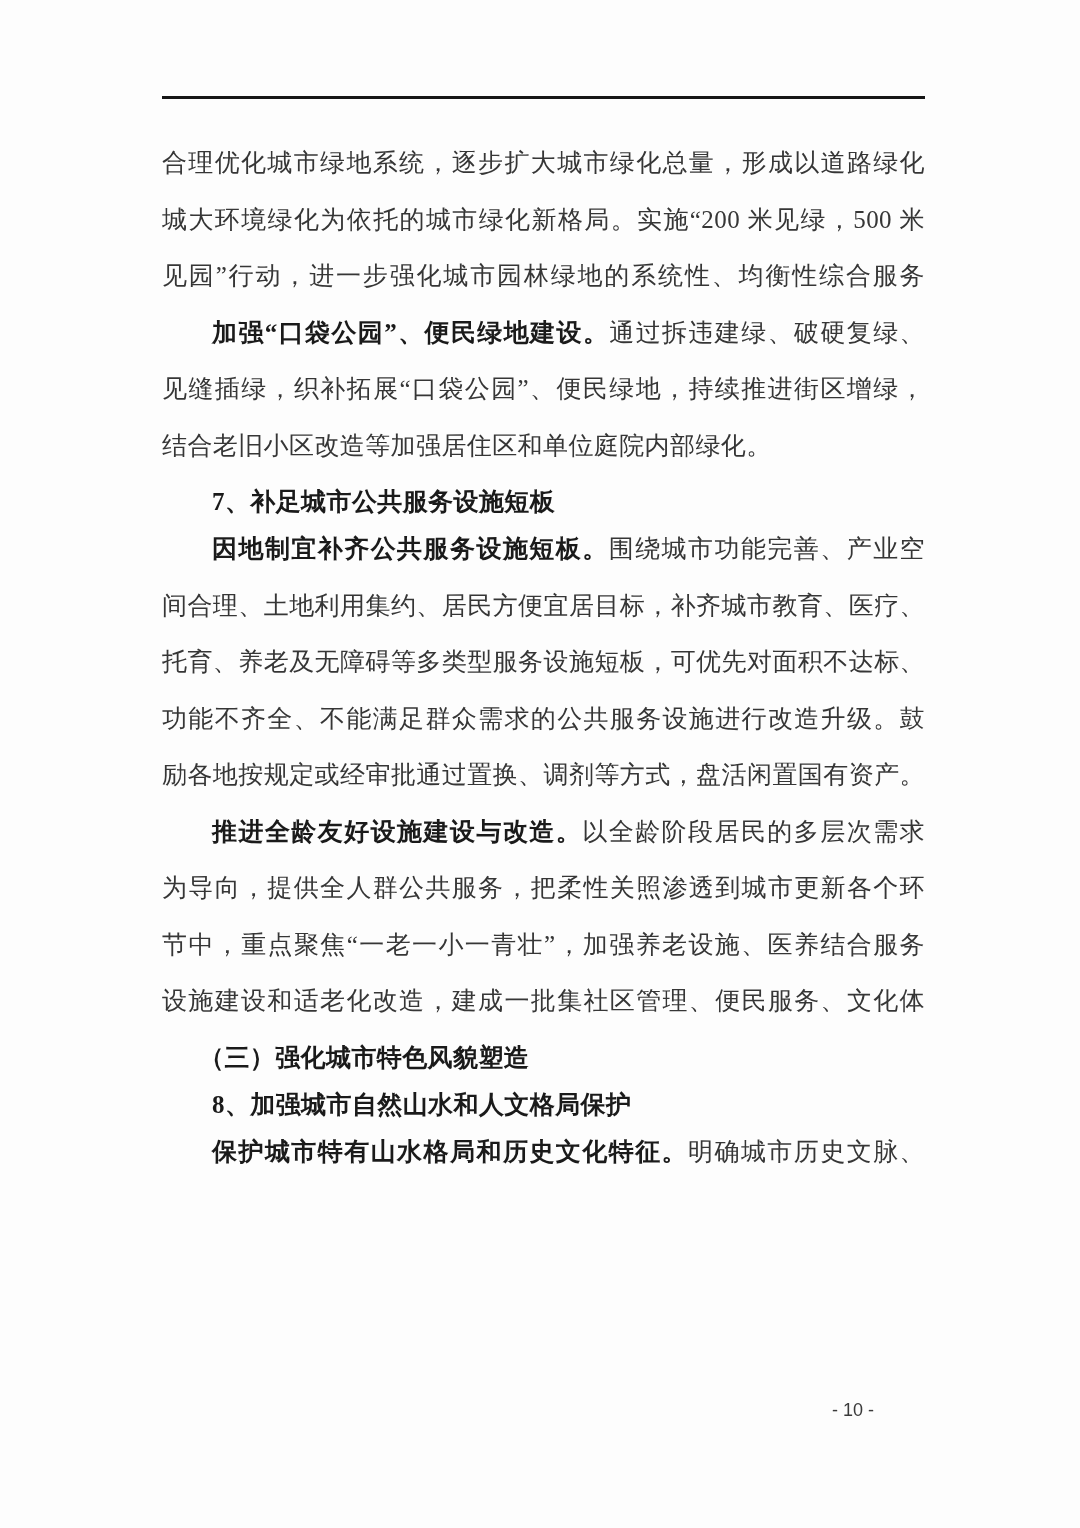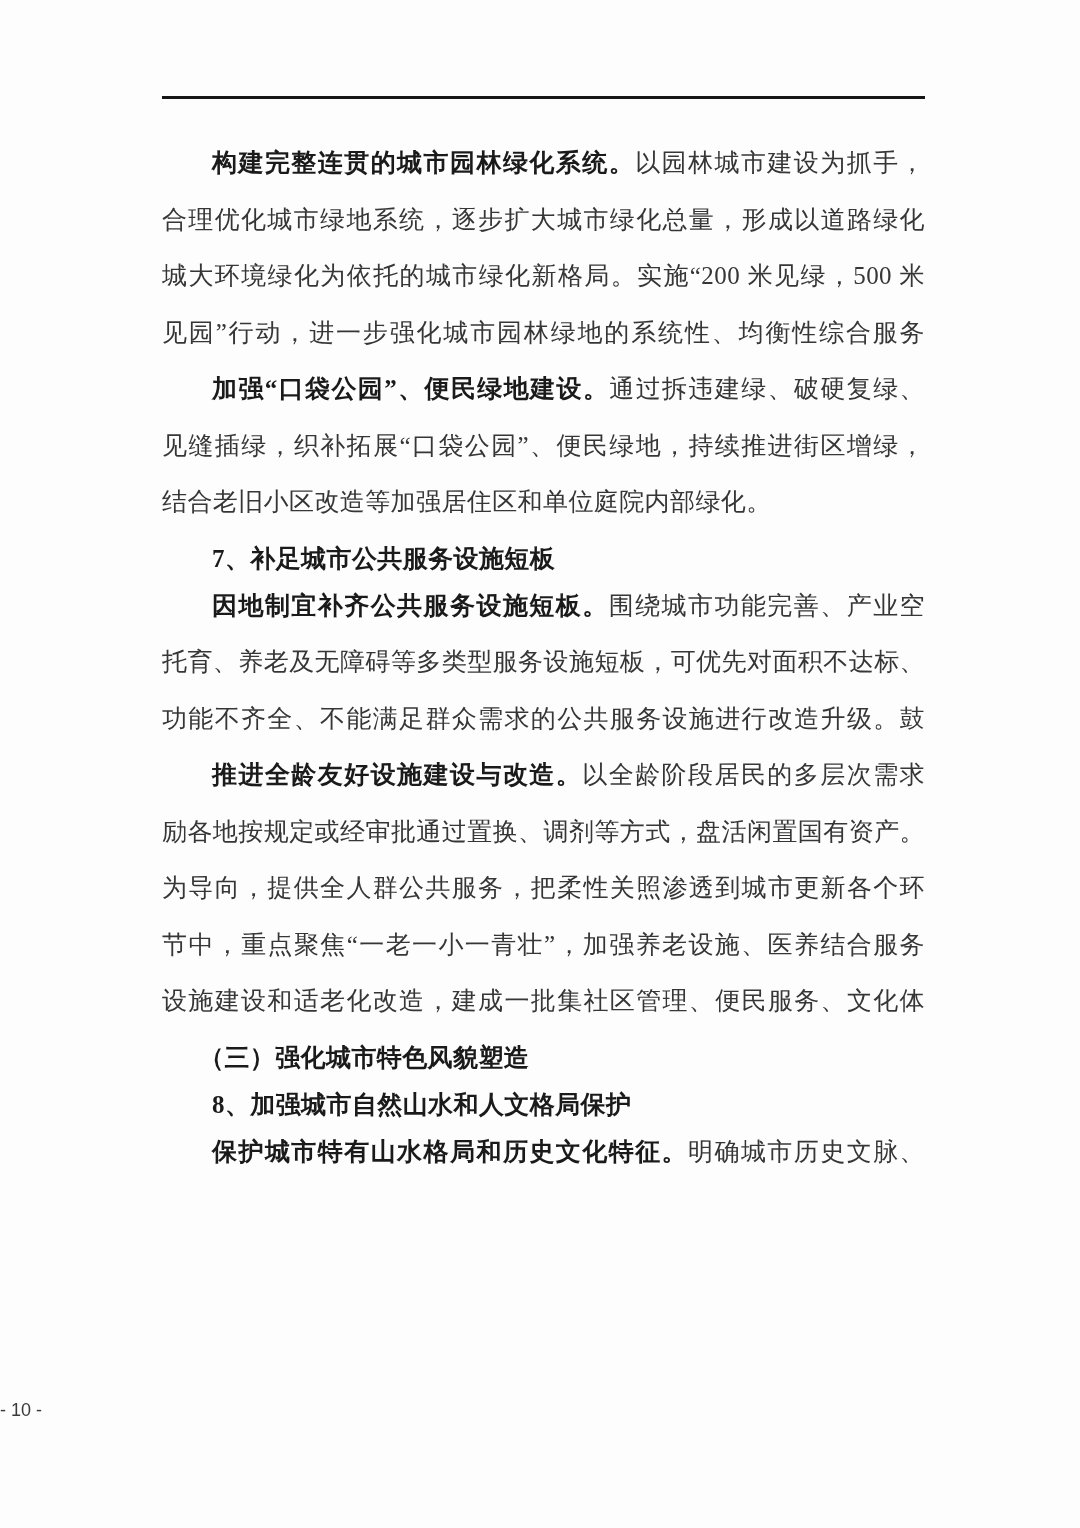--- a/index.html
+++ b/index.html
@@ -36,45 +36,45 @@
   .hline { height: 47px; }
   .j { text-align: justify; text-align-last: justify; }
   .ind20 { text-indent: 50px; }
   .ind15 { text-indent: 37px; }
   .line b { font-weight: bold; color: #1a1a1a; }
   .footer {
     position: absolute;
     top: 1400px;
     left: 0;
     width: 874px;
-    text-align: left;
+    text-align: right;
     font-size: 18px;
     color: #3a3a3a;
     font-family: "Liberation Sans", "DejaVu Sans", sans-serif;
   }
 </style>
 </head>
 <body>
 
 <div class="page-rule"></div>
 
 <div id="doc">
-    <div class="line bline j ind20"><b>构建完整连贯的城市园林绿化系统。</b><span>以园林城市建设为抓手，</span></div>
     <div class="line bline j"><span>合理优化城市绿地系统，逐步扩大城市绿化总量，形成以道路绿化</span></div>
     <div class="line bline j"><span>城大环境绿化为依托的城市绿化新格局。实施“200 米见绿，500 米</span></div>
     <div class="line bline j"><span>见园”行动，进一步强化城市园林绿地的系统性、均衡性综合服务</span></div>
     <div class="line bline j ind20"><b>加强“口袋公园”、便民绿地建设。</b><span>通过拆违建绿、破硬复绿、</span></div>
     <div class="line bline j"><span>见缝插绿，织补拓展“口袋公园”、便民绿地，持续推进街区增绿，</span></div>
     <div class="line bline"><span>结合老旧小区改造等加强居住区和单位庭院内部绿化。</span></div>
     <div class="line hline ind20"><b>7、补足城市公共服务设施短板</b></div>
     <div class="line bline j ind20"><b>因地制宜补齐公共服务设施短板。</b><span>围绕城市功能完善、产业空</span></div>
+    <div class="line bline j"><span>间合理、土地利用集约、居民方便宜居目标，补齐城市教育、医疗、</span></div>
     <div class="line bline j"><span>托育、养老及无障碍等多类型服务设施短板，可优先对面积不达标、</span></div>
     <div class="line bline j"><span>功能不齐全、不能满足群众需求的公共服务设施进行改造升级。鼓</span></div>
+    <div class="line bline j"><span>励各地按规定或经审批通过置换、调剂等方式，盘活闲置国有资产。</span></div>
     <div class="line bline j ind20"><b>推进全龄友好设施建设与改造。</b><span>以全龄阶段居民的多层次需求</span></div>
-    <div class="line bline j"><span>励各地按规定或经审批通过置换、调剂等方式，盘活闲置国有资产。</span></div>
     <div class="line bline j"><span>为导向，提供全人群公共服务，把柔性关照渗透到城市更新各个环</span></div>
     <div class="line bline j"><span>节中，重点聚焦“一老一小一青壮”，加强养老设施、医养结合服务</span></div>
     <div class="line bline j"><span>设施建设和适老化改造，建成一批集社区管理、便民服务、文化体</span></div>
     <div class="line hline ind15"><b>（三）强化城市特色风貌塑造</b></div>
     <div class="line hline ind20"><b>8、加强城市自然山水和人文格局保护</b></div>
     <div class="line bline j ind20"><b>保护城市特有山水格局和历史文化特征。</b><span>明确城市历史文脉、</span></div>
   </div>
 
 <div class="footer">- 10 -</div>
 

